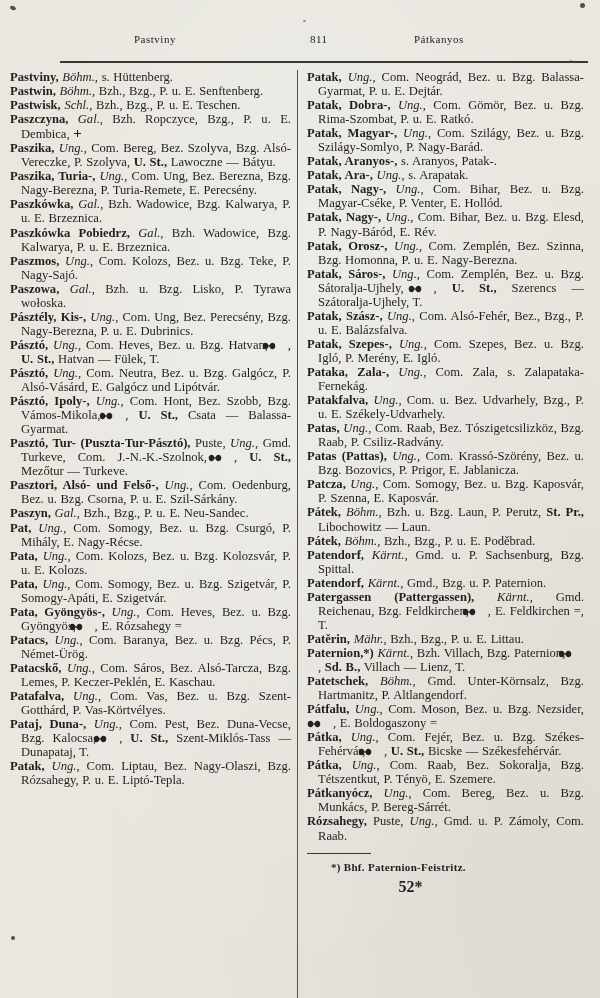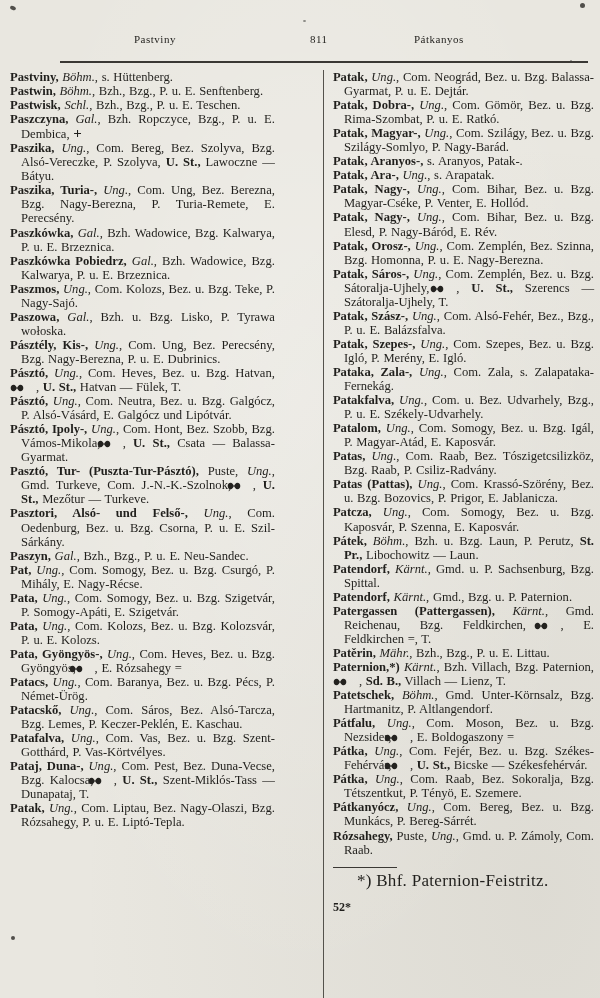--- a/index.html
+++ b/index.html
@@ -29,21 +29,20 @@
   .hw-num{left:294px;text-align:right;}
   .hw-right{left:398px;}
   .header-rule{
     position:absolute;top:61px;left:60px;width:528px;height:0;
     border-top:2px solid #3a3834;
   }
 
   main{
     position:absolute;top:70px;left:10px;width:584px;bottom:0;
     display:flex;
-    gap:42px;
   }
   .col{width:287px;box-sizing:border-box;}
   .col-left{padding-right:6px;}
   .col-right{border-left:1.5px solid #54524c;padding-left:9px;min-height:872px;}
 
   .entry{
     margin:0;
     font-size:12.6px;
     line-height:14.05px;
     text-align:justify;
@@ -53,29 +52,29 @@
   }
   .entry .b{font-weight:bold;}
   .entry .i{font-style:italic;}
   .entry .sym{font-weight:bold;font-size:15px;line-height:1;}
   .entry .ph{display:inline-block;width:15px;color:#23221f;}
   .entry .ph svg{vertical-align:-1px;}
 
   .footnote{margin-top:4px;}
   .fn-rule{width:64px;border-top:1.3px solid #3a3834;margin:10px 0 6px 0;}
   .fn-text{
-    font-size:17px;font-weight:normal;letter-spacing:.3px;
+    font-size:11px;font-weight:bold;letter-spacing:.3px;
     padding-left:24px;line-height:14px;
   }
   .signature{
-    margin-top:12px;
+    margin-top:4px;
     padding-right:70px;
-    text-align:left;
+    text-align:center;
     font-weight:bold;
-    font-size:12px;
+    font-size:16px;
   }
 </style>
 </head>
 <body>
 
 <div class="page">
 
   <span class="speck sp1"></span>
   <span class="speck sp2"></span>
   <span class="speck sp3"></span>
@@ -109,22 +108,22 @@
           <p class="entry"><span class="b">Pásztó,</span><span class="i"> Ung.</span><span class="r">, Com. Neutra, Bez. u. Bzg. Galgócz, P. Alsó-Vásárd, E. Galgócz und Lipótvár.</span></p>
           <p class="entry"><span class="b">Pásztó, Ipoly-,</span><span class="i"> Ung.</span><span class="r">, Com. Hont, Bez. Szobb, Bzg. Vámos-Mikola, </span><span class="ph"><svg width="14" height="8" viewBox="0 0 14 8">
                 <path d="M3.8 0.8 C1.6 0.8 0.7 2.4 0.7 4 C0.7 5.6 1.6 7.2 3.8 7.2 C6.4 7.2 7.6 0.8 10.2 0.8 C12.4 0.8 13.3 2.4 13.3 4 C13.3 5.6 12.4 7.2 10.2 7.2 C7.6 7.2 6.4 0.8 3.8 0.8 Z" fill="currentColor"></path>
               </svg></span><span class="r">, </span><span class="b">U. St.,</span><span class="r"> Csata — Balassa-Gyarmat.</span></p>
           <p class="entry"><span class="b">Pasztó, Tur- (Puszta-Tur-Pásztó),</span><span class="r"> Puste, </span><span class="i">Ung.</span><span class="r">, Gmd. Turkeve, Com. J.-N.-K.-Szolnok, </span><span class="ph"><svg width="14" height="8" viewBox="0 0 14 8">
                 <path d="M3.8 0.8 C1.6 0.8 0.7 2.4 0.7 4 C0.7 5.6 1.6 7.2 3.8 7.2 C6.4 7.2 7.6 0.8 10.2 0.8 C12.4 0.8 13.3 2.4 13.3 4 C13.3 5.6 12.4 7.2 10.2 7.2 C7.6 7.2 6.4 0.8 3.8 0.8 Z" fill="currentColor"></path>
               </svg></span><span class="r">, </span><span class="b">U. St.,</span><span class="r"> Mezőtur — Turkeve.</span></p>
           <p class="entry"><span class="b">Pasztori, Alsó- und Felső-,</span><span class="i"> Ung.</span><span class="r">, Com. Oedenburg, Bez. u. Bzg. Csorna, P. u. E. Szil-Sárkány.</span></p>
           <p class="entry"><span class="b">Paszyn,</span><span class="i"> Gal.</span><span class="r">, Bzh., Bzg., P. u. E. Neu-Sandec.</span></p>
           <p class="entry"><span class="b">Pat,</span><span class="i"> Ung.</span><span class="r">, Com. Somogy, Bez. u. Bzg. Csurgó, P. Mihály, E. Nagy-Récse.</span></p>
+          <p class="entry"><span class="b">Pata,</span><span class="i"> Ung.</span><span class="r">, Com. Kolozs, Bez. u. Bzg. Kolozsvár, P. u. E. Kolozs.</span></p>
           <p class="entry"><span class="b">Pata,</span><span class="i"> Ung.</span><span class="r">, Com. Somogy, Bez. u. Bzg. Szigetvár, P. Somogy-Apáti, E. Szigetvár.</span></p>
-          <p class="entry"><span class="b">Pata,</span><span class="i"> Ung.</span><span class="r">, Com. Kolozs, Bez. u. Bzg. Kolozsvár, P. u. E. Kolozs.</span></p>
           <p class="entry"><span class="b">Pata, Gyöngyös-,</span><span class="i"> Ung.</span><span class="r">, Com. Heves, Bez. u. Bzg. Gyöngyös, </span><span class="ph"><svg width="14" height="8" viewBox="0 0 14 8">
                 <path d="M3.8 0.8 C1.6 0.8 0.7 2.4 0.7 4 C0.7 5.6 1.6 7.2 3.8 7.2 C6.4 7.2 7.6 0.8 10.2 0.8 C12.4 0.8 13.3 2.4 13.3 4 C13.3 5.6 12.4 7.2 10.2 7.2 C7.6 7.2 6.4 0.8 3.8 0.8 Z" fill="currentColor"></path>
               </svg></span><span class="r">, E. Rózsahegy =</span></p>
           <p class="entry"><span class="b">Patacs,</span><span class="i"> Ung.</span><span class="r">, Com. Baranya, Bez. u. Bzg. Pécs, P. Német-Ürög.</span></p>
           <p class="entry"><span class="b">Patacskő,</span><span class="i"> Ung.</span><span class="r">, Com. Sáros, Bez. Alsó-Tarcza, Bzg. Lemes, P. Keczer-Peklén, E. Kaschau.</span></p>
           <p class="entry"><span class="b">Patafalva,</span><span class="i"> Ung.</span><span class="r">, Com. Vas, Bez. u. Bzg. Szent-Gotthárd, P. Vas-Körtvélyes.</span></p>
           <p class="entry"><span class="b">Pataj, Duna-,</span><span class="i"> Ung.</span><span class="r">, Com. Pest, Bez. Duna-Vecse, Bzg. Kalocsa, </span><span class="ph"><svg width="14" height="8" viewBox="0 0 14 8">
                 <path d="M3.8 0.8 C1.6 0.8 0.7 2.4 0.7 4 C0.7 5.6 1.6 7.2 3.8 7.2 C6.4 7.2 7.6 0.8 10.2 0.8 C12.4 0.8 13.3 2.4 13.3 4 C13.3 5.6 12.4 7.2 10.2 7.2 C7.6 7.2 6.4 0.8 3.8 0.8 Z" fill="currentColor"></path>
               </svg></span><span class="r">, </span><span class="b">U. St.,</span><span class="r"> Szent-Miklós-Tass — Dunapataj, T.</span></p>
           <p class="entry"><span class="b">Patak,</span><span class="i"> Ung.</span><span class="r">, Com. Liptau, Bez. Nagy-Olaszi, Bzg. Rózsahegy, P. u. E. Liptó-Tepla.</span></p>
@@ -140,25 +139,25 @@
           <p class="entry"><span class="b">Patak, Nagy-,</span><span class="i"> Ung.</span><span class="r">, Com. Bihar, Bez. u. Bzg. Magyar-Cséke, P. Venter, E. Hollód.</span></p>
           <p class="entry"><span class="b">Patak, Nagy-,</span><span class="i"> Ung.</span><span class="r">, Com. Bihar, Bez. u. Bzg. Elesd, P. Nagy-Báród, E. Rév.</span></p>
           <p class="entry"><span class="b">Patak, Orosz-,</span><span class="i"> Ung.</span><span class="r">, Com. Zemplén, Bez. Szinna, Bzg. Homonna, P. u. E. Nagy-Berezna.</span></p>
           <p class="entry"><span class="b">Patak, Sáros-,</span><span class="i"> Ung.</span><span class="r">, Com. Zemplén, Bez. u. Bzg. Sátoralja-Ujhely, </span><span class="ph"><svg width="14" height="8" viewBox="0 0 14 8">
                 <path d="M3.8 0.8 C1.6 0.8 0.7 2.4 0.7 4 C0.7 5.6 1.6 7.2 3.8 7.2 C6.4 7.2 7.6 0.8 10.2 0.8 C12.4 0.8 13.3 2.4 13.3 4 C13.3 5.6 12.4 7.2 10.2 7.2 C7.6 7.2 6.4 0.8 3.8 0.8 Z" fill="currentColor"></path>
               </svg></span><span class="r">, </span><span class="b">U. St.,</span><span class="r"> Szerencs — Szátoralja-Ujhely, T.</span></p>
           <p class="entry"><span class="b">Patak, Szász-,</span><span class="i"> Ung.</span><span class="r">, Com. Alsó-Fehér, Bez., Bzg., P. u. E. Balázsfalva.</span></p>
           <p class="entry"><span class="b">Patak, Szepes-,</span><span class="i"> Ung.</span><span class="r">, Com. Szepes, Bez. u. Bzg. Igló, P. Merény, E. Igló.</span></p>
           <p class="entry"><span class="b">Pataka, Zala-,</span><span class="i"> Ung.</span><span class="r">, Com. Zala, s. Zalapataka-Fernekág.</span></p>
           <p class="entry"><span class="b">Patakfalva,</span><span class="i"> Ung.</span><span class="r">, Com. u. Bez. Udvarhely, Bzg., P. u. E. Székely-Udvarhely.</span></p>
-          <p class="entry"><span class="b">Patalom,</span><span class="i"> Ung.</span><span class="r">, Com. Somogy, Bez. u. Bzg. Igál, P. Magyar-Atád, E. Kaposvár.</span></p>
           <p class="entry"><span class="b">Patas,</span><span class="i"> Ung.</span><span class="r">, Com. Raab, Bez. Tószigetcsilizköz, Bzg. Raab, P. Csiliz-Radvány.</span></p>
           <p class="entry"><span class="b">Patas (Pattas),</span><span class="i"> Ung.</span><span class="r">, Com. Krassó-Szörény, Bez. u. Bzg. Bozovics, P. Prigor, E. Jablanicza.</span></p>
           <p class="entry"><span class="b">Patcza,</span><span class="i"> Ung.</span><span class="r">, Com. Somogy, Bez. u. Bzg. Kaposvár, P. Szenna, E. Kaposvár.</span></p>
           <p class="entry"><span class="b">Pátek,</span><span class="i"> Böhm.</span><span class="r">, Bzh. u. Bzg. Laun, P. Perutz, </span><span class="b">St. Pr.,</span><span class="r"> Libochowitz — Laun.</span></p>
+          <p class="entry"><span class="b">Pátek,</span><span class="i"> Böhm.</span><span class="r">, Bzh., Bzg., P. u. E. Poděbrad.</span></p>
           <p class="entry"><span class="b">Patendorf,</span><span class="i"> Kärnt.</span><span class="r">, Gmd. u. P. Sachsenburg, Bzg. Spittal.</span></p>
           <p class="entry"><span class="b">Patendorf,</span><span class="i"> Kärnt.</span><span class="r">, Gmd., Bzg. u. P. Paternion.</span></p>
           <p class="entry"><span class="b">Patergassen (Pattergassen),</span><span class="i"> Kärnt.</span><span class="r">, Gmd. Reichenau, Bzg. Feldkirchen, </span><span class="ph"><svg width="14" height="8" viewBox="0 0 14 8">
                 <path d="M3.8 0.8 C1.6 0.8 0.7 2.4 0.7 4 C0.7 5.6 1.6 7.2 3.8 7.2 C6.4 7.2 7.6 0.8 10.2 0.8 C12.4 0.8 13.3 2.4 13.3 4 C13.3 5.6 12.4 7.2 10.2 7.2 C7.6 7.2 6.4 0.8 3.8 0.8 Z" fill="currentColor"></path>
               </svg></span><span class="r">, E. Feldkirchen =, T.</span></p>
           <p class="entry"><span class="b">Patěrin,</span><span class="i"> Mähr.</span><span class="r">, Bzh., Bzg., P. u. E. Littau.</span></p>
           <p class="entry"><span class="b">Paternion,*)</span><span class="i"> Kärnt.</span><span class="r">, Bzh. Villach, Bzg. Paternion, </span><span class="ph"><svg width="14" height="8" viewBox="0 0 14 8">
                 <path d="M3.8 0.8 C1.6 0.8 0.7 2.4 0.7 4 C0.7 5.6 1.6 7.2 3.8 7.2 C6.4 7.2 7.6 0.8 10.2 0.8 C12.4 0.8 13.3 2.4 13.3 4 C13.3 5.6 12.4 7.2 10.2 7.2 C7.6 7.2 6.4 0.8 3.8 0.8 Z" fill="currentColor"></path>
               </svg></span><span class="r">, </span><span class="b">Sd. B.,</span><span class="r"> Villach — Lienz, T.</span></p>
           <p class="entry"><span class="b">Patetschek,</span><span class="i"> Böhm.</span><span class="r">, Gmd. Unter-Körnsalz, Bzg. Hartmanitz, P. Altlangendorf.</span></p>

